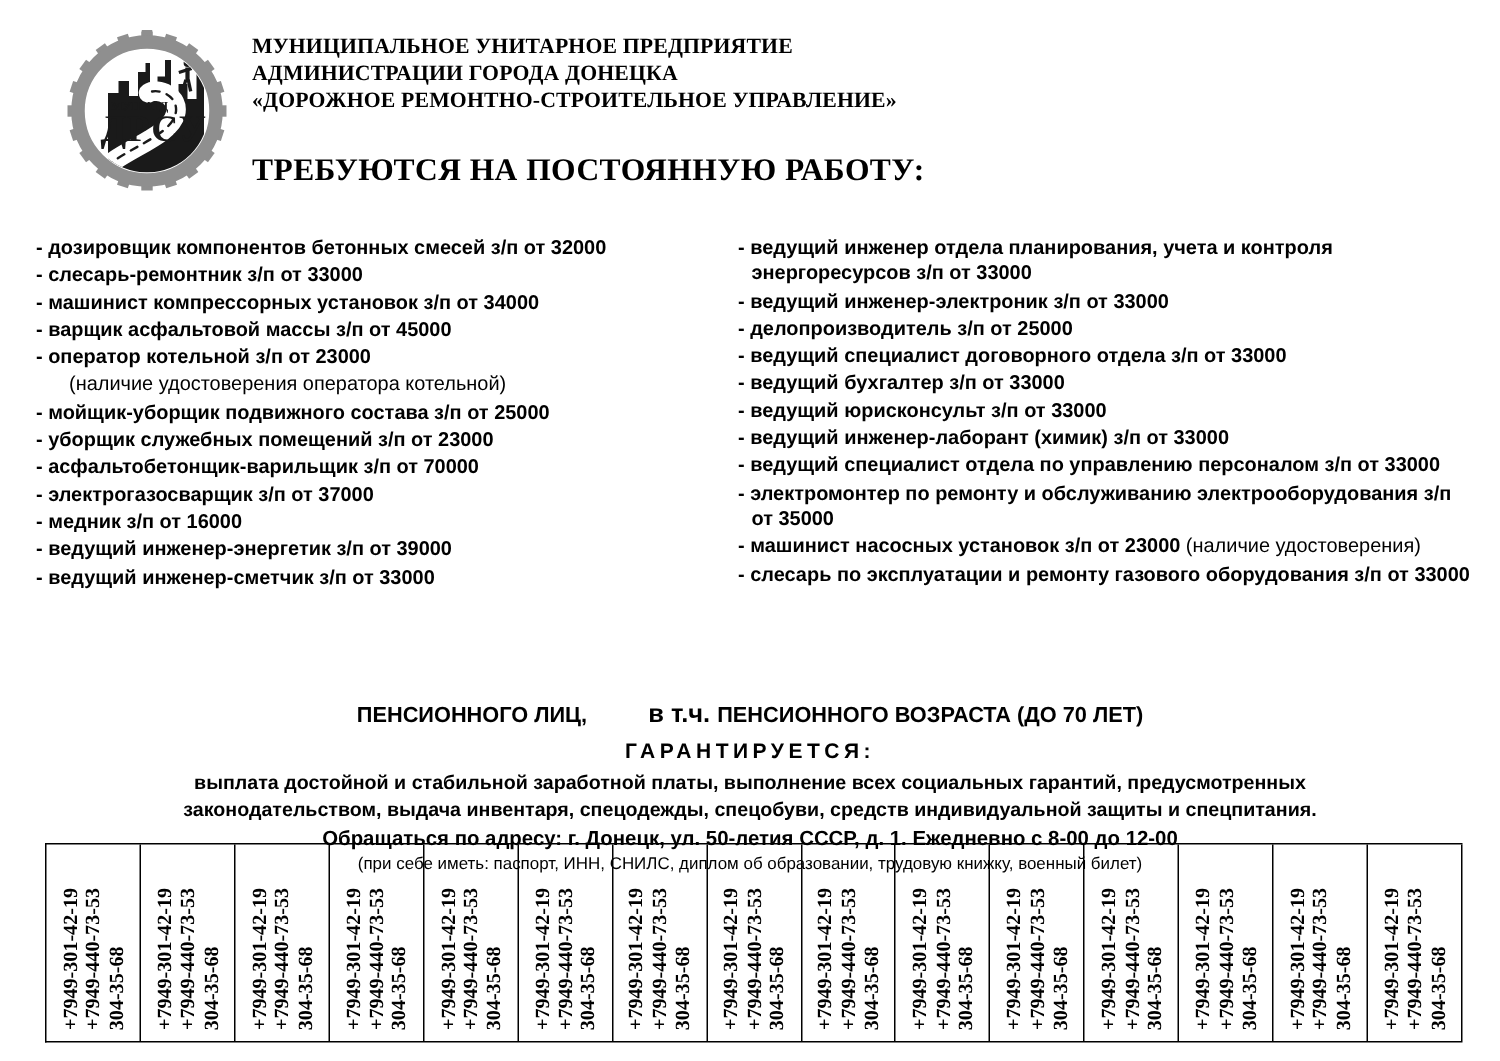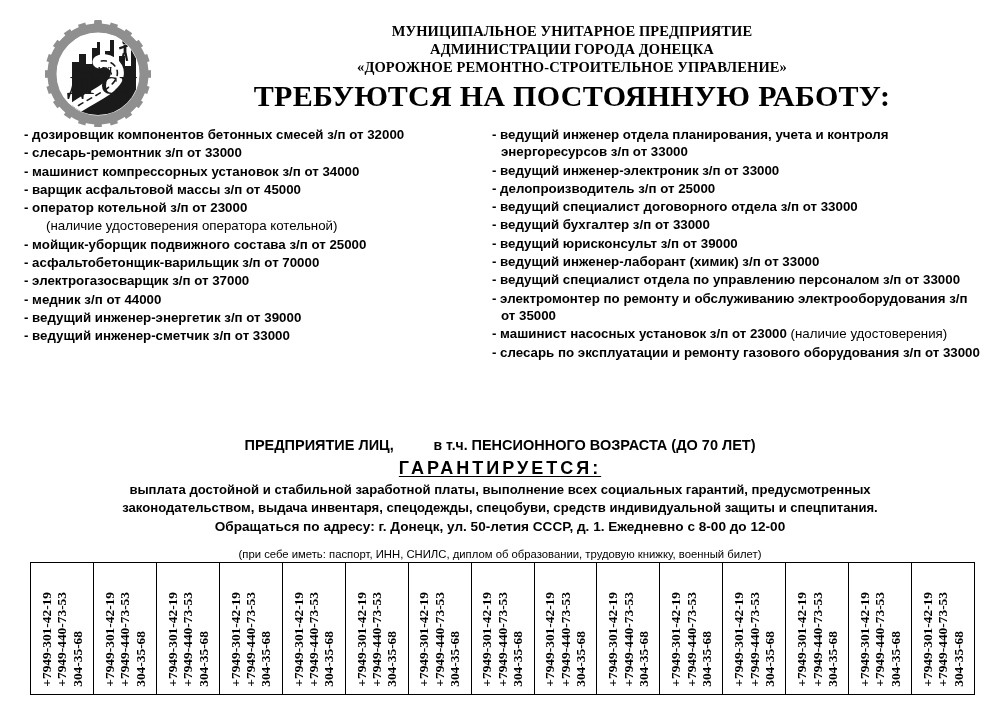--- a/index.html
+++ b/index.html
@@ -36,49 +36,50 @@
     flex: 0 0 140px;
     display: flex;
     align-items: flex-start;
     justify-content: center;
     padding-top: 6px;
   }
   .logo-svg { display: block; }
 
   .header-text {
     flex: 1 1 auto;
-    text-align: center;
+    text-align: left;
     padding-right: 10px;
     padding-top: 10px;
   }
   .org-line {
     font-family: "Liberation Serif", "DejaVu Serif", serif;
     font-weight: bold;
     font-size: 14.5px;
     line-height: 18px;
     letter-spacing: 0.1px;
     white-space: nowrap;
   }
   .org-line.l3 { font-size: 14.5px; }
   .headline {
     font-family: "Liberation Serif", "DejaVu Serif", serif;
     font-weight: bold;
-    font-size: 30px;
+    font-size: 21px;
     line-height: 34px;
-    margin-top: 3px;
+    margin-top: 20px;
     letter-spacing: 0.3px;
     white-space: nowrap;
   }
 
   
   .columns {
     display: flex;
     padding: 6px 16px 0 24px;
     box-sizing: border-box;
     height: 310px;
+    margin-top: 30px;
   }
   .col {
     box-sizing: border-box;
   }
   .col-left  { width: 462px; padding-right: 6px; }
   .col-right { width: 498px; padding-left: 6px; }
 
   .vac {
     font-size: 13.3px;
     font-weight: bold;
@@ -105,48 +106,47 @@
     padding: 6px 30px 0 30px;
     box-sizing: border-box;
   }
   .employ-line {
     font-size: 14.5px;
     font-weight: bold;
     line-height: 19px;
     margin-bottom: 2px;
   }
   .employ-line .small {
+    font-size: 17px;
+    margin-left: 36px;
+  }
+  .guaranteed {
     font-size: 14px;
-    margin-left: 36px;
-  }
-  .guaranteed {
-    font-size: 18px;
     font-weight: bold;
     letter-spacing: 3px;
-    text-decoration: underline;
     text-underline-offset: 2px;
     line-height: 22px;
     margin-bottom: 2px;
   }
   .g-body {
     font-size: 13.1px;
     font-weight: bold;
     line-height: 17.5px;
   }
   .g-address {
     font-size: 13.6px;
     font-weight: bold;
     line-height: 19px;
     margin-top: 1px;
   }
   .g-docs {
     font-size: 11.3px;
     font-weight: normal;
     line-height: 15px;
-    margin-top: 11px;
+    margin-top: 1px;
   }
 
   
   .tabs-row {
     position: absolute;
     left: 30px;
     top: 562px;
     width: 945px;
     height: 133px;
     display: flex;
@@ -306,44 +306,45 @@
   <div class="columns">
 
     <div class="col col-left">
       <div class="vac">- дозировщик компонентов бетонных смесей з/п от 32000</div>
       <div class="vac">- слесарь-ремонтник з/п от 33000</div>
       <div class="vac">- машинист компрессорных установок з/п от 34000</div>
       <div class="vac">- варщик асфальтовой массы з/п от 45000</div>
       <div class="vac">- оператор котельной  з/п от 23000</div>
       <div class="subnote">(наличие удостоверения оператора котельной)</div>
       <div class="vac">- мойщик-уборщик подвижного состава з/п от 25000</div>
+      <div class="vac">- уборщик служебных помещений з/п от 23000</div>
       <div class="vac">- асфальтобетонщик-варильщик з/п от 70000</div>
       <div class="vac">- электрогазосварщик з/п от 37000</div>
-      <div class="vac">- медник з/п от 44000</div>
+      <div class="vac">- медник з/п от 16000</div>
       <div class="vac">- ведущий инженер-энергетик з/п от 39000</div>
       <div class="vac">- ведущий инженер-сметчик з/п от 33000</div>
     </div>
 
     <div class="col col-right">
       <div class="vac">- ведущий инженер отдела планирования, учета и контроля энергоресурсов з/п от 33000</div>
       <div class="vac">- ведущий инженер-электроник з/п от 33000</div>
       <div class="vac">- делопроизводитель з/п от 25000</div>
       <div class="vac">- ведущий специалист договорного отдела з/п от 33000</div>
       <div class="vac">- ведущий бухгалтер з/п от 33000</div>
-      <div class="vac">- ведущий юрисконсульт з/п от 39000</div>
+      <div class="vac">- ведущий юрисконсульт з/п от 33000</div>
       <div class="vac">- ведущий инженер-лаборант (химик) з/п от 33000</div>
       <div class="vac">- ведущий специалист отдела по управлению персоналом з/п от 33000</div>
       <div class="vac">- электромонтер по ремонту и обслуживанию электрооборудования з/п от 35000</div>
       <div class="vac"><span>- машинист насосных установок з/п  от 23000 </span><span class="note">(наличие удостоверения)</span></div>
       <div class="vac">- слесарь по эксплуатации и ремонту газового оборудования з/п от 33000</div>
     </div>
   </div>
 
   <div class="guarantee">
-    <div class="employ-line"><span>ПРЕДПРИЯТИЕ ЛИЦ,</span><span class="small"> в т.ч. </span><span>ПЕНСИОННОГО ВОЗРАСТА (ДО 70 ЛЕТ)</span></div>
+    <div class="employ-line"><span>ПЕНСИОННОГО ЛИЦ,</span><span class="small"> в т.ч. </span><span>ПЕНСИОННОГО ВОЗРАСТА (ДО 70 ЛЕТ)</span></div>
     <div class="guaranteed">ГАРАНТИРУЕТСЯ:</div>
     <div class="g-body">выплата достойной и стабильной заработной платы, выполнение всех социальных гарантий, предусмотренных</div>
     <div class="g-body">законодательством, выдача инвентаря, спецодежды, спецобуви, средств индивидуальной защиты и спецпитания.</div>
     <div class="g-address">Обращаться по адресу: г. Донецк, ул. 50-летия СССР, д. 1. Ежедневно с 8-00 до 12-00</div>
     <div class="g-docs">(при себе иметь: паспорт, ИНН, СНИЛС, диплом об образовании, трудовую книжку, военный билет)</div>
   </div>
 
   <div class="tabs-row" id="tabs-row">
       <div class="tab">
         <div class="tab-num short">304-35-68</div>

